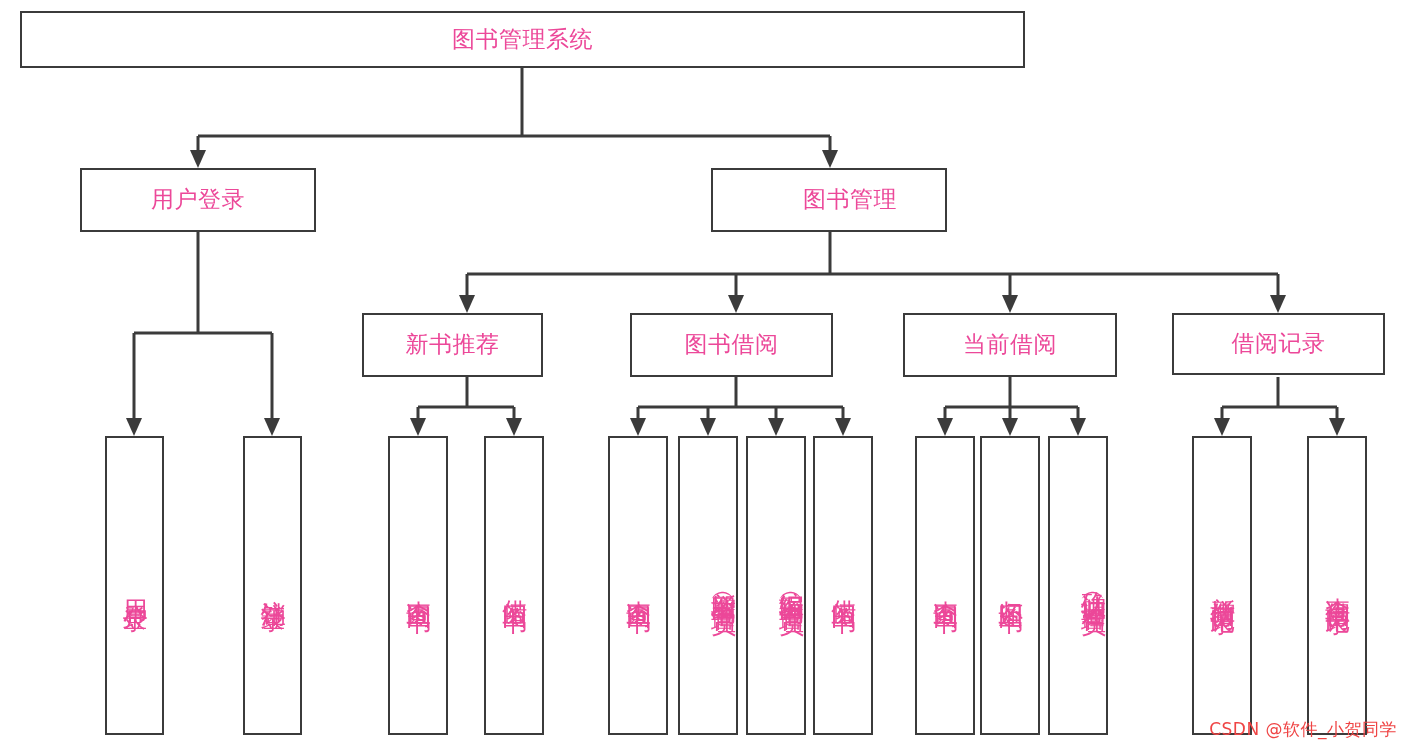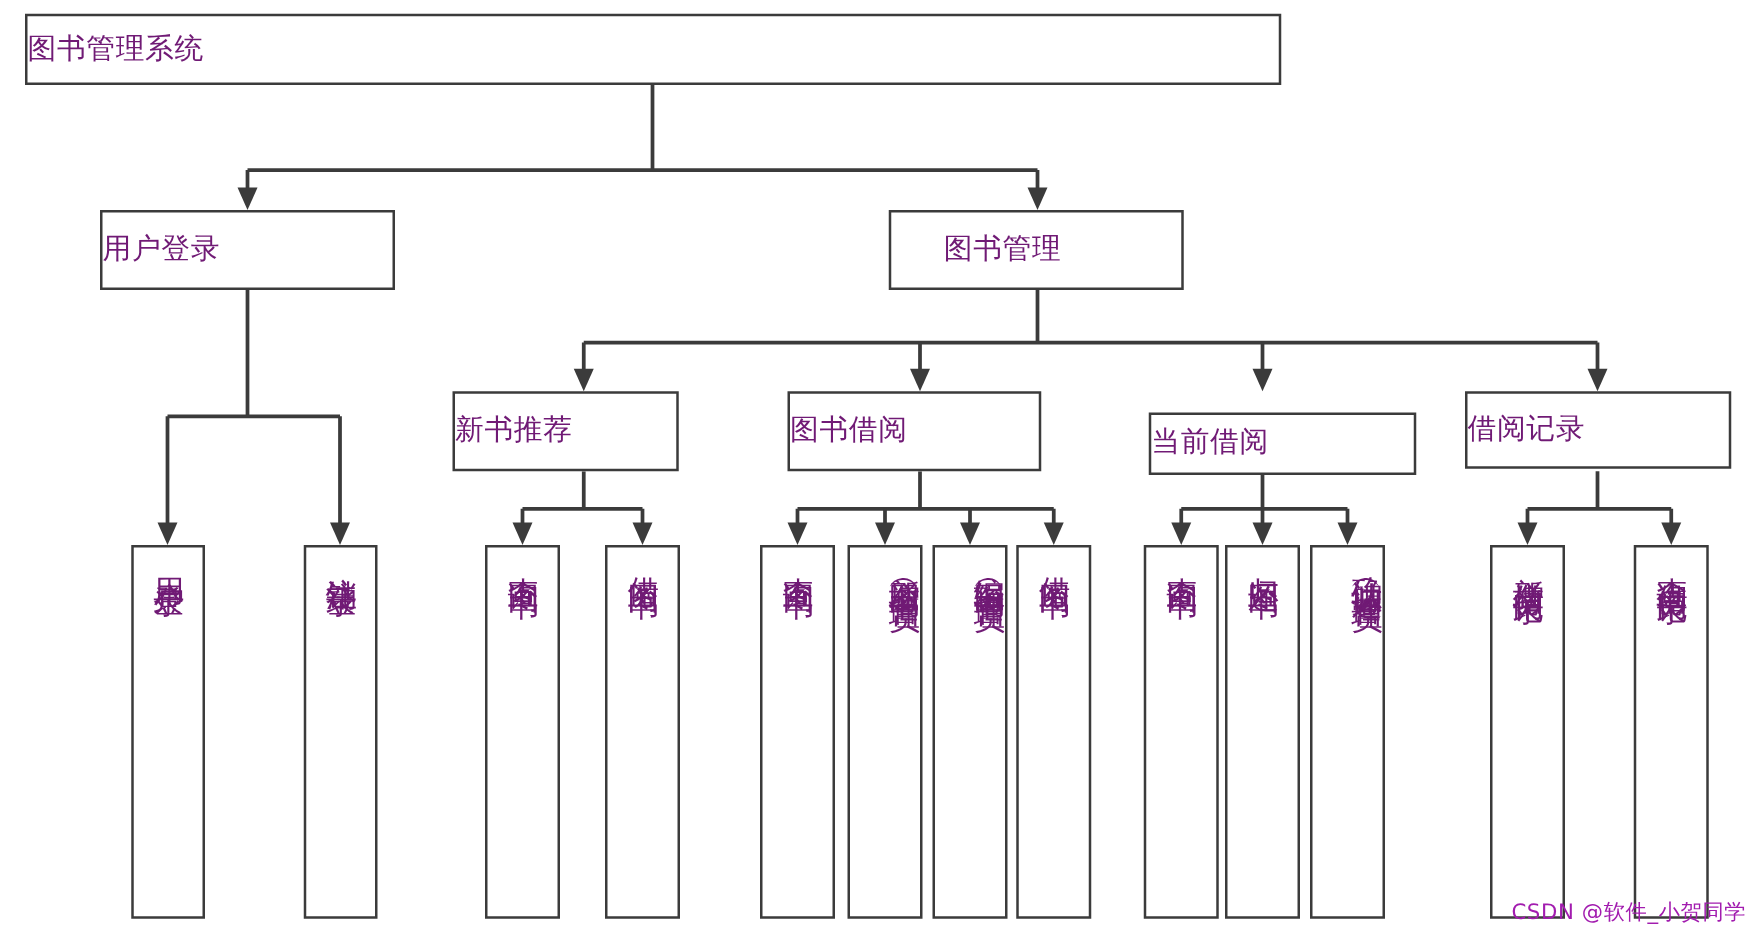--- a/index.html
+++ b/index.html
@@ -27,21 +27,22 @@
     height: 747px;
     pointer-events: none;
   }
   .node {
     position: absolute;
     box-sizing: border-box;
     border: 2px solid #3b3b3b;
     background: #ffffff;
     display: flex;
     align-items: center;
-    color: #701a75;
+    justify-content: center;
+    color: #ec4899;
     overflow: hidden;
   }
   .node.horizontal {
     font-size: 23px;
     letter-spacing: 0.5px;
     line-height: 1.1;
   }
   .node.vertical {
     writing-mode: vertical-rl;
     text-orientation: upright;
@@ -58,21 +59,21 @@
   }
   .node .hlabel {
     white-space: nowrap;
     display: block;
   }
   #watermark {
     position: absolute;
     right: 8px;
     bottom: 6px;
     font-size: 17px;
-    color: #a21caf;
+    color: #ef4444;
     letter-spacing: 0.5px;
     white-space: nowrap;
     user-select: none;
   }
 </style>
 </head>
 <body>
 
 <div id="diagram-root">
 
@@ -164,21 +165,21 @@
   <div class="node horizontal" style="left:711px; top:168px; width:236px; height:64px;padding-left:42px;">
     <span class="hlabel">图书管理</span>
   </div>
 
   <div class="node horizontal" style="left:362px; top:313px; width:181px; height:64px;">
     <span class="hlabel">新书推荐</span>
   </div>
   <div class="node horizontal" style="left:630px; top:313px; width:203px; height:64px;">
     <span class="hlabel">图书借阅</span>
   </div>
-  <div class="node horizontal" style="left:903px; top:330px; width:214px; height:50px;margin-left:16px;">
+  <div class="node horizontal" style="left:903px; top:313px; width:214px; height:64px;">
     <span class="hlabel">当前借阅</span>
   </div>
   <div class="node horizontal" style="left:1172px; top:313px; width:213px; height:62px;">
     <span class="hlabel">借阅记录</span>
   </div>
 
   <div class="node vertical" style="left:105px; top:436px; width:59px; height:299px;">
     <span class="vlabel">用户登录</span>
   </div>
   <div class="node vertical" style="left:243px; top:436px; width:59px; height:299px;">

